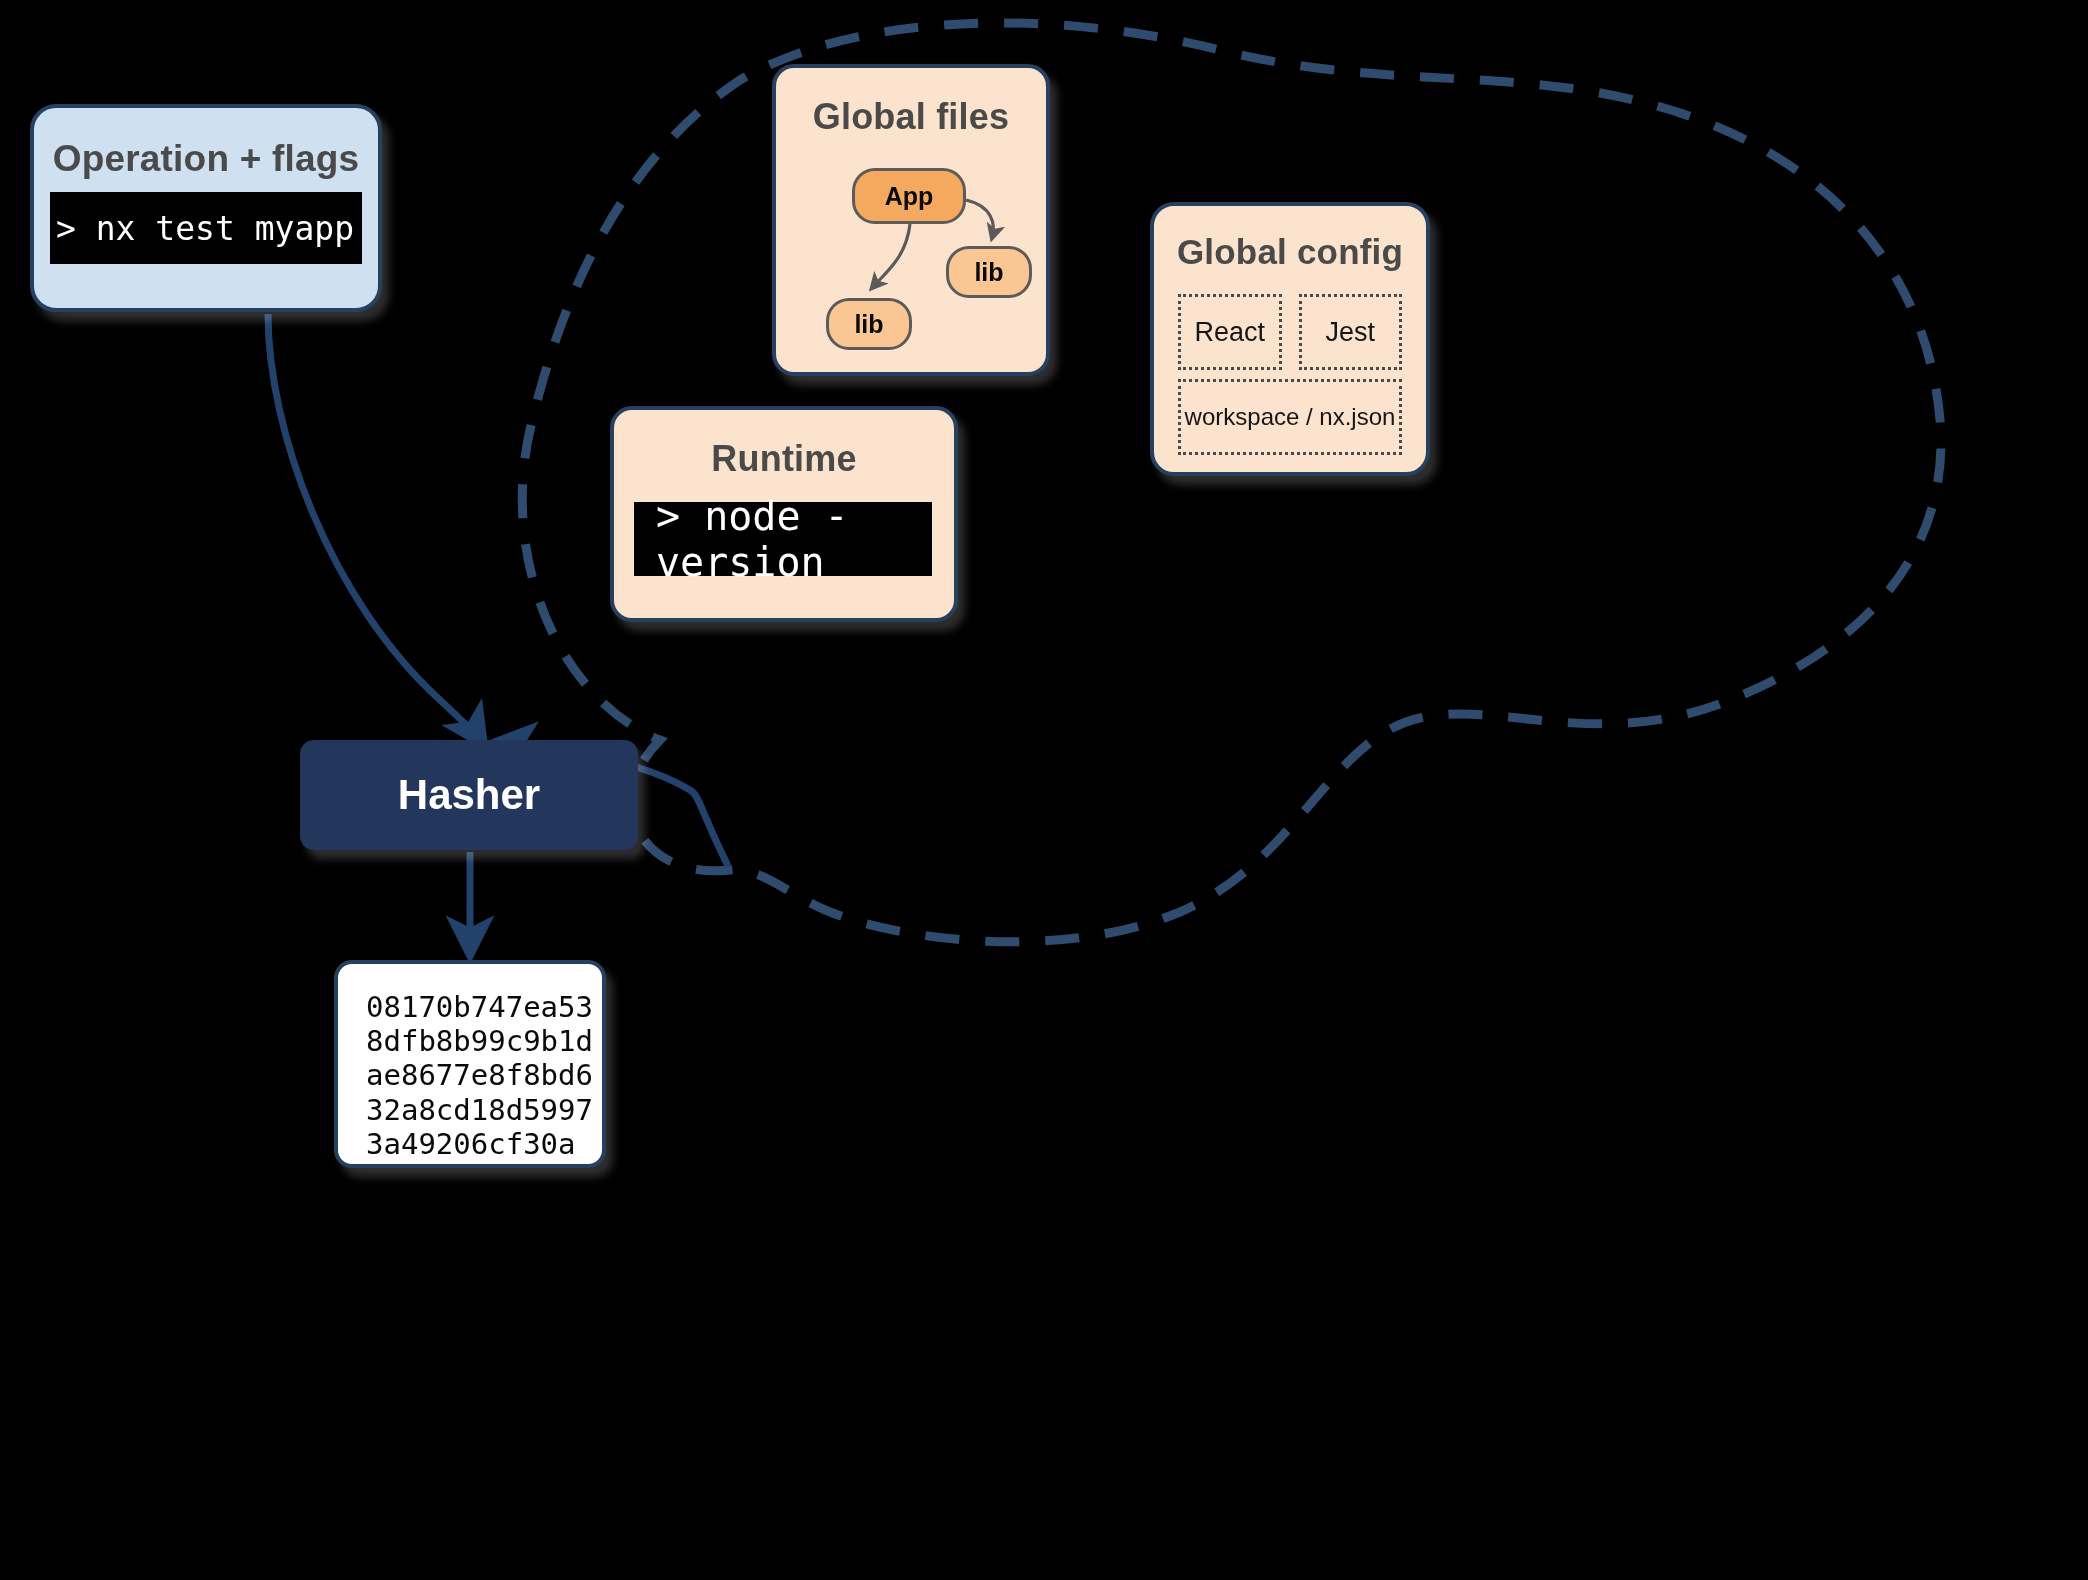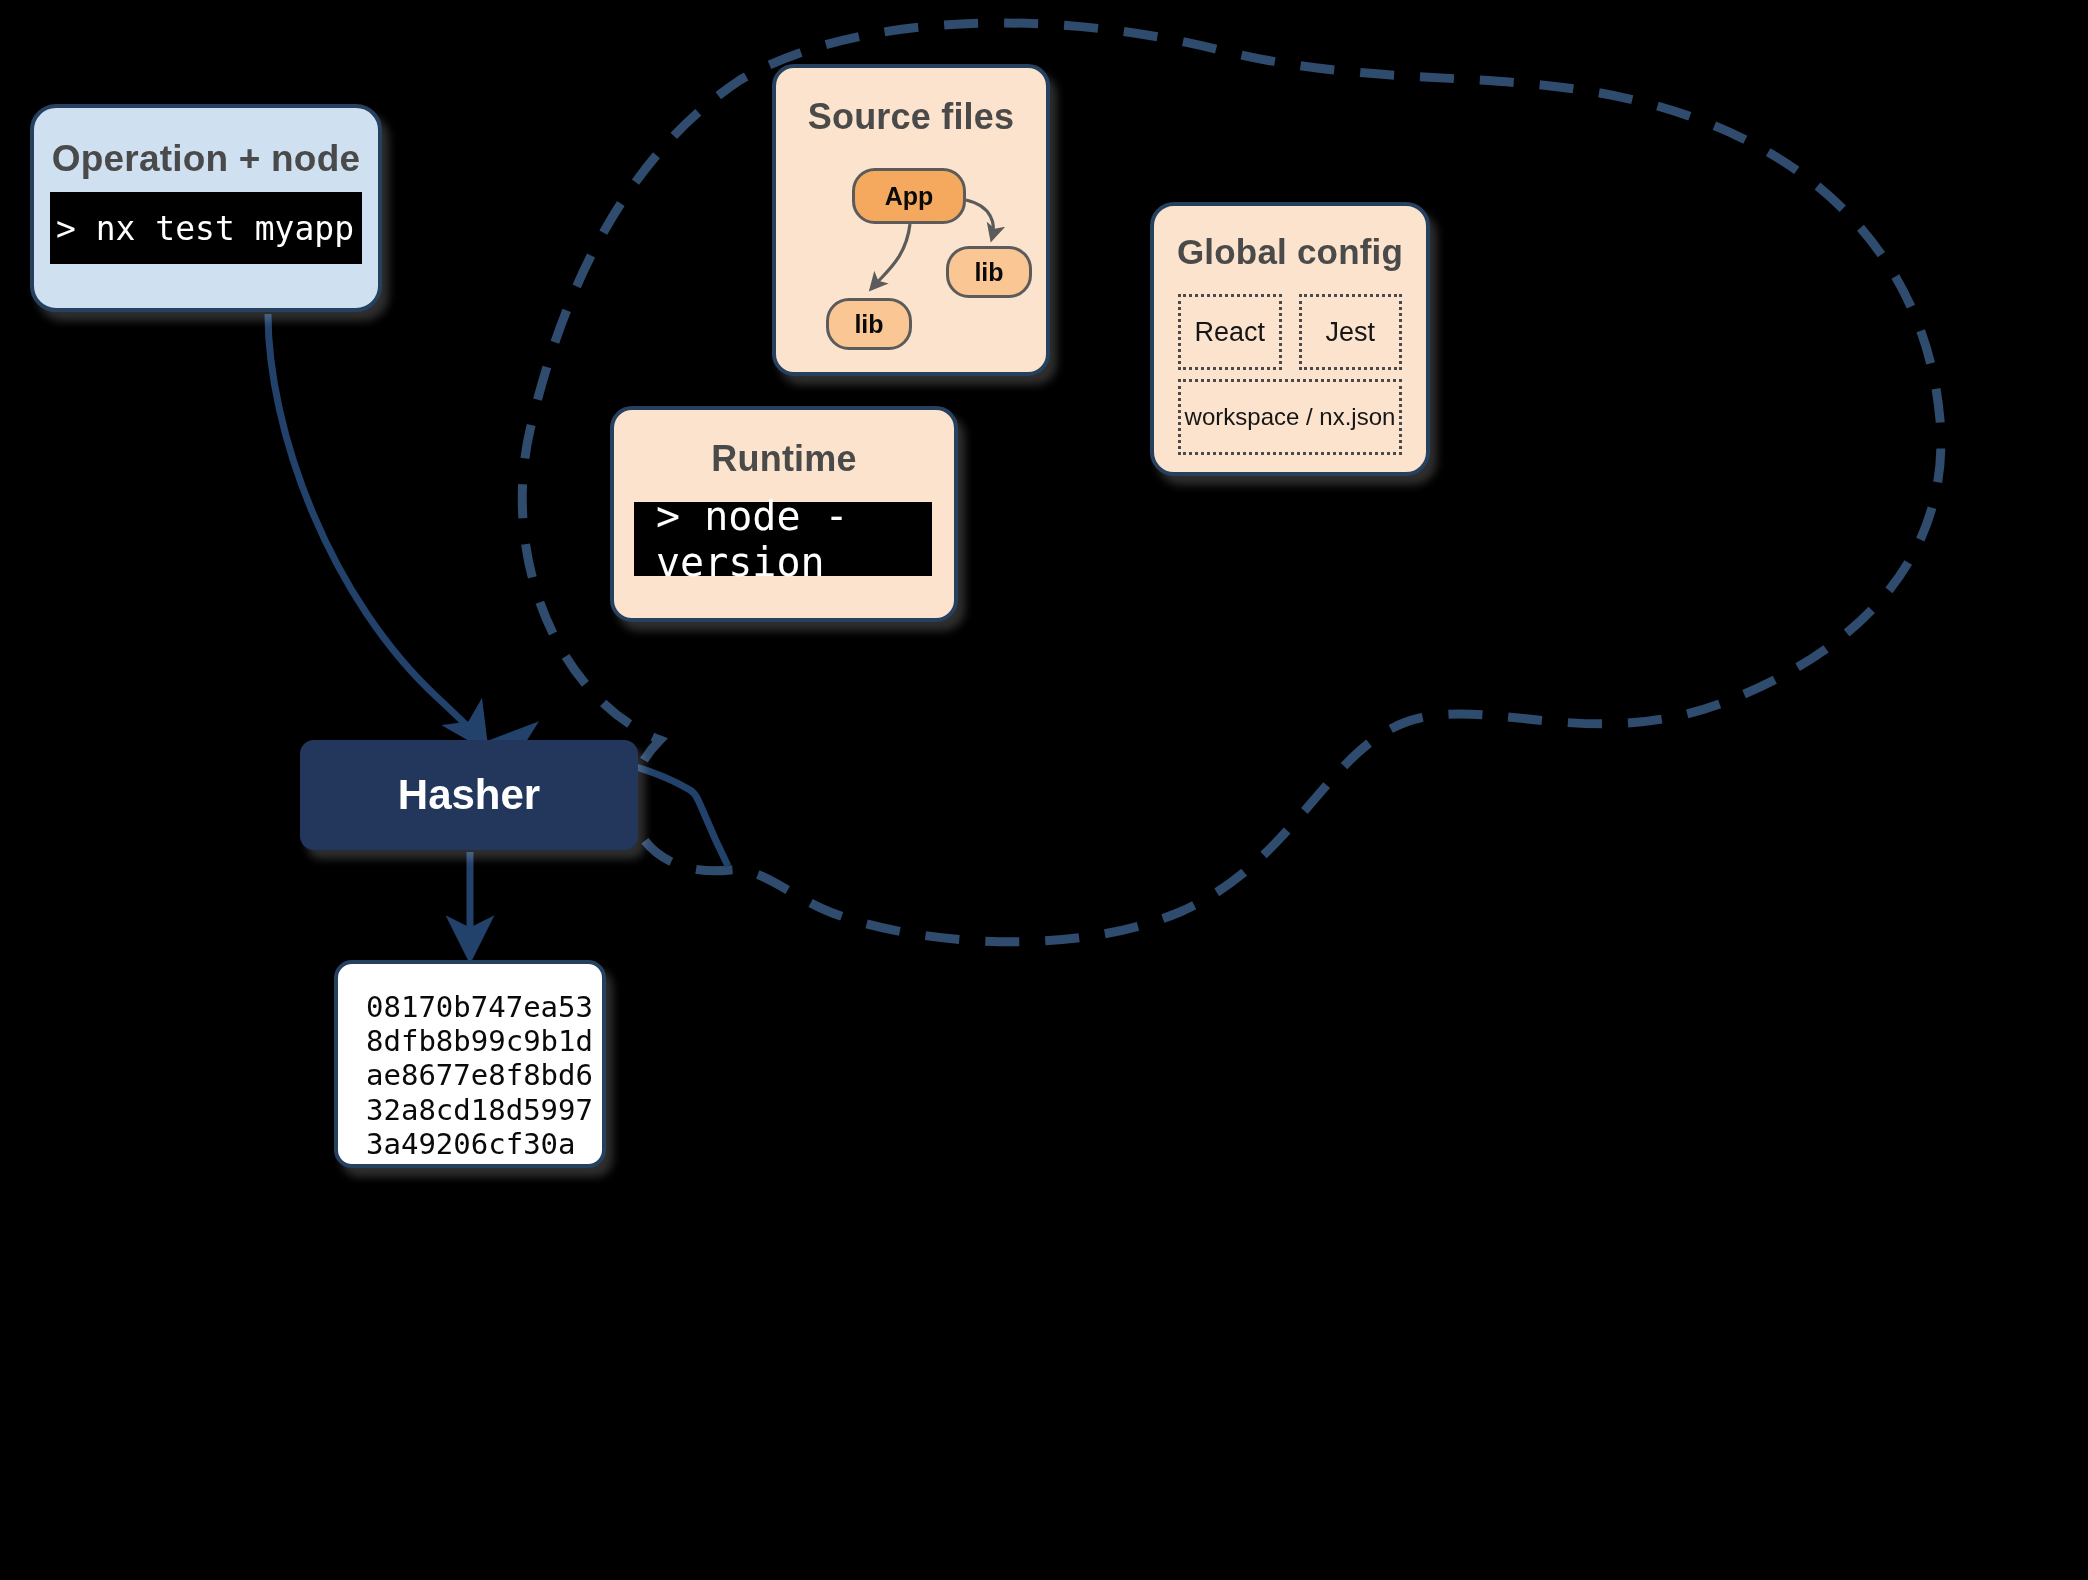--- a/index.html
+++ b/index.html
@@ -251,28 +251,28 @@
              C 790 896, 760 866, 730 870 Z" fill="none" stroke="#2f4b6e" stroke-width="9" stroke-dasharray="34 26" stroke-linecap="butt"></path>
 
     <path d="M 268 314 C 268 430, 330 600, 440 700 C 470 728, 478 736, 482 742" fill="none" stroke="#22416b" stroke-width="7" marker-end="url(#arrowHead)"></path>
 
     <path d="M 728 866 C 700 810, 700 796, 690 790 C 640 760, 560 748, 500 742" fill="none" stroke="#22416b" stroke-width="7" marker-end="url(#arrowHead)"></path>
 
     <path d="M 470 852 L 470 952" fill="none" stroke="#22416b" stroke-width="7" marker-end="url(#arrowHead)"></path>
   </svg>
 
   <div class="card" id="operation-card">
-    <div class="card-title">Operation + node</div>
+    <div class="card-title">Operation + flags</div>
     <div class="terminal" id="operation-terminal">
       <span>&gt; nx test myapp</span>
     </div>
   </div>
 
   <div class="card" id="source-files-card">
-    <div class="card-title">Source files</div>
+    <div class="card-title">Global files</div>
   </div>
 
   <div class="graph-node" id="node-app">
     <span>App</span>
   </div>
   <div class="graph-node" id="node-lib-right">
     <span>lib</span>
   </div>
   <div class="graph-node" id="node-lib-left">
     <span>lib</span>

